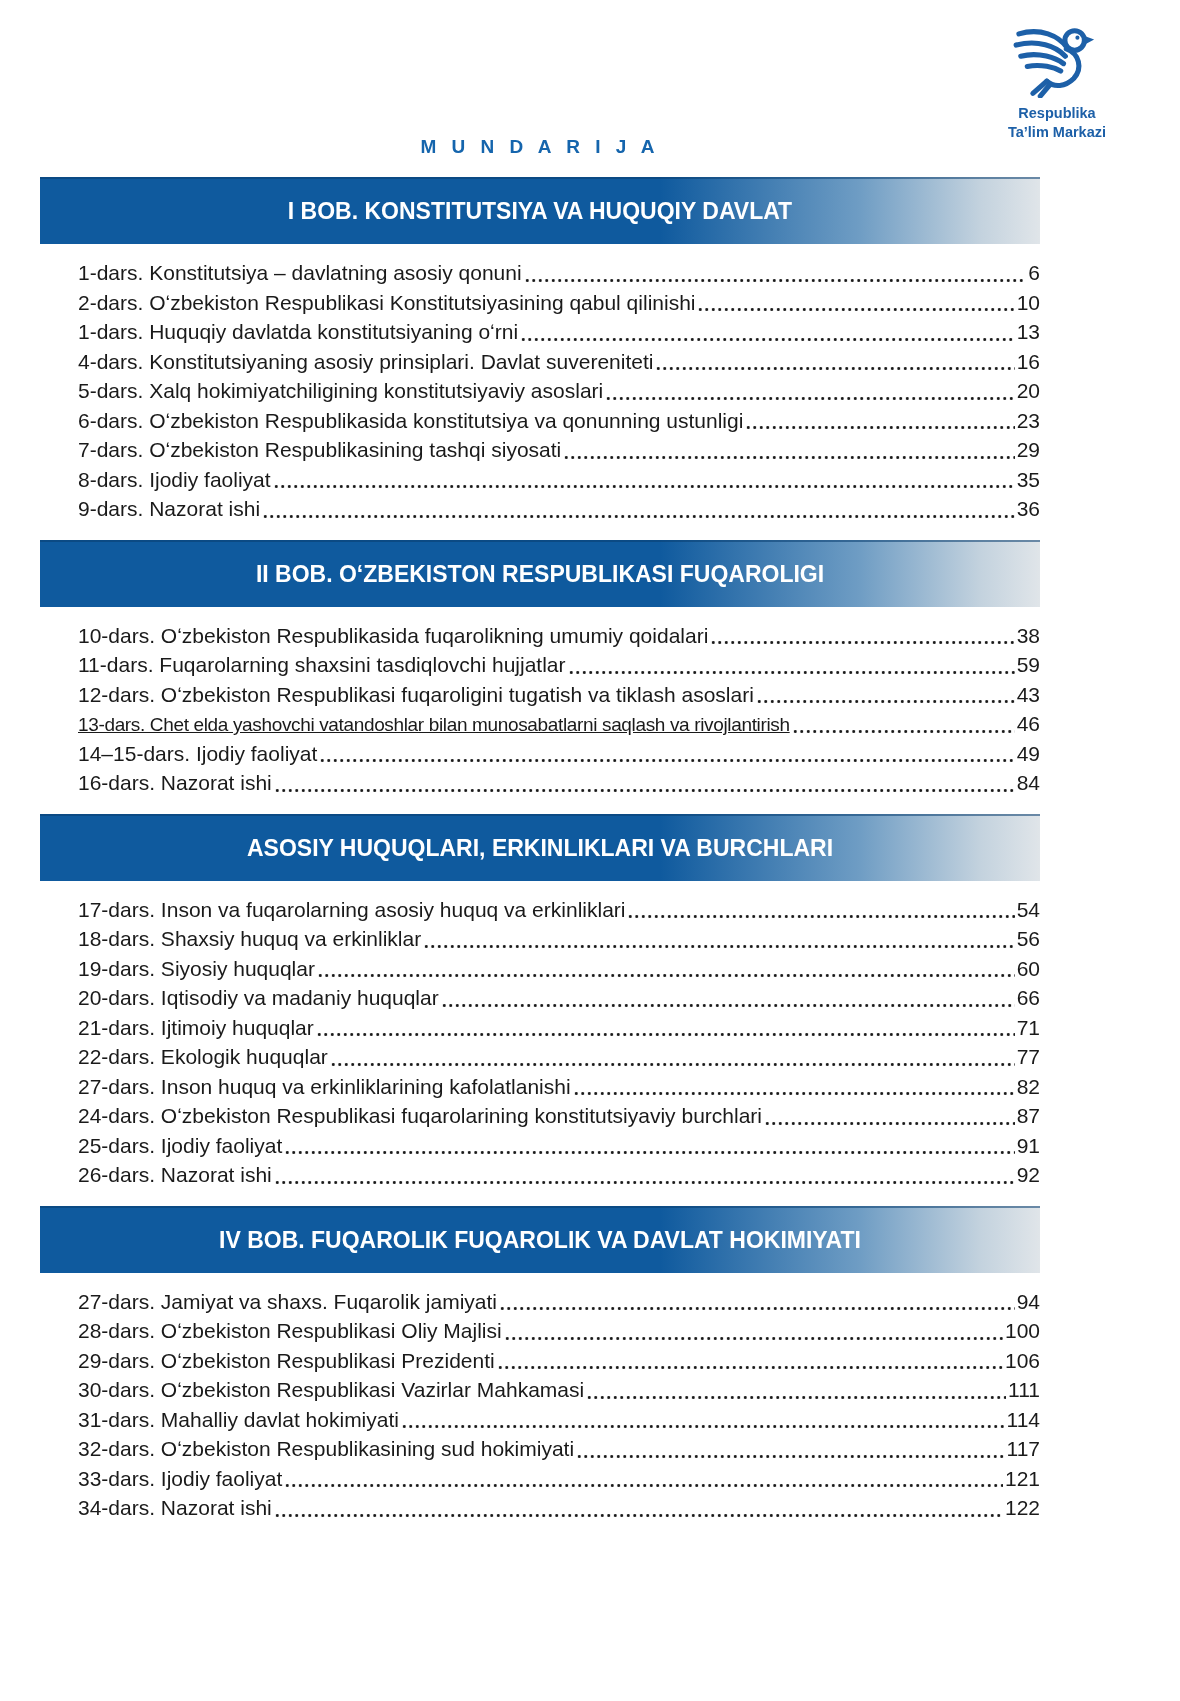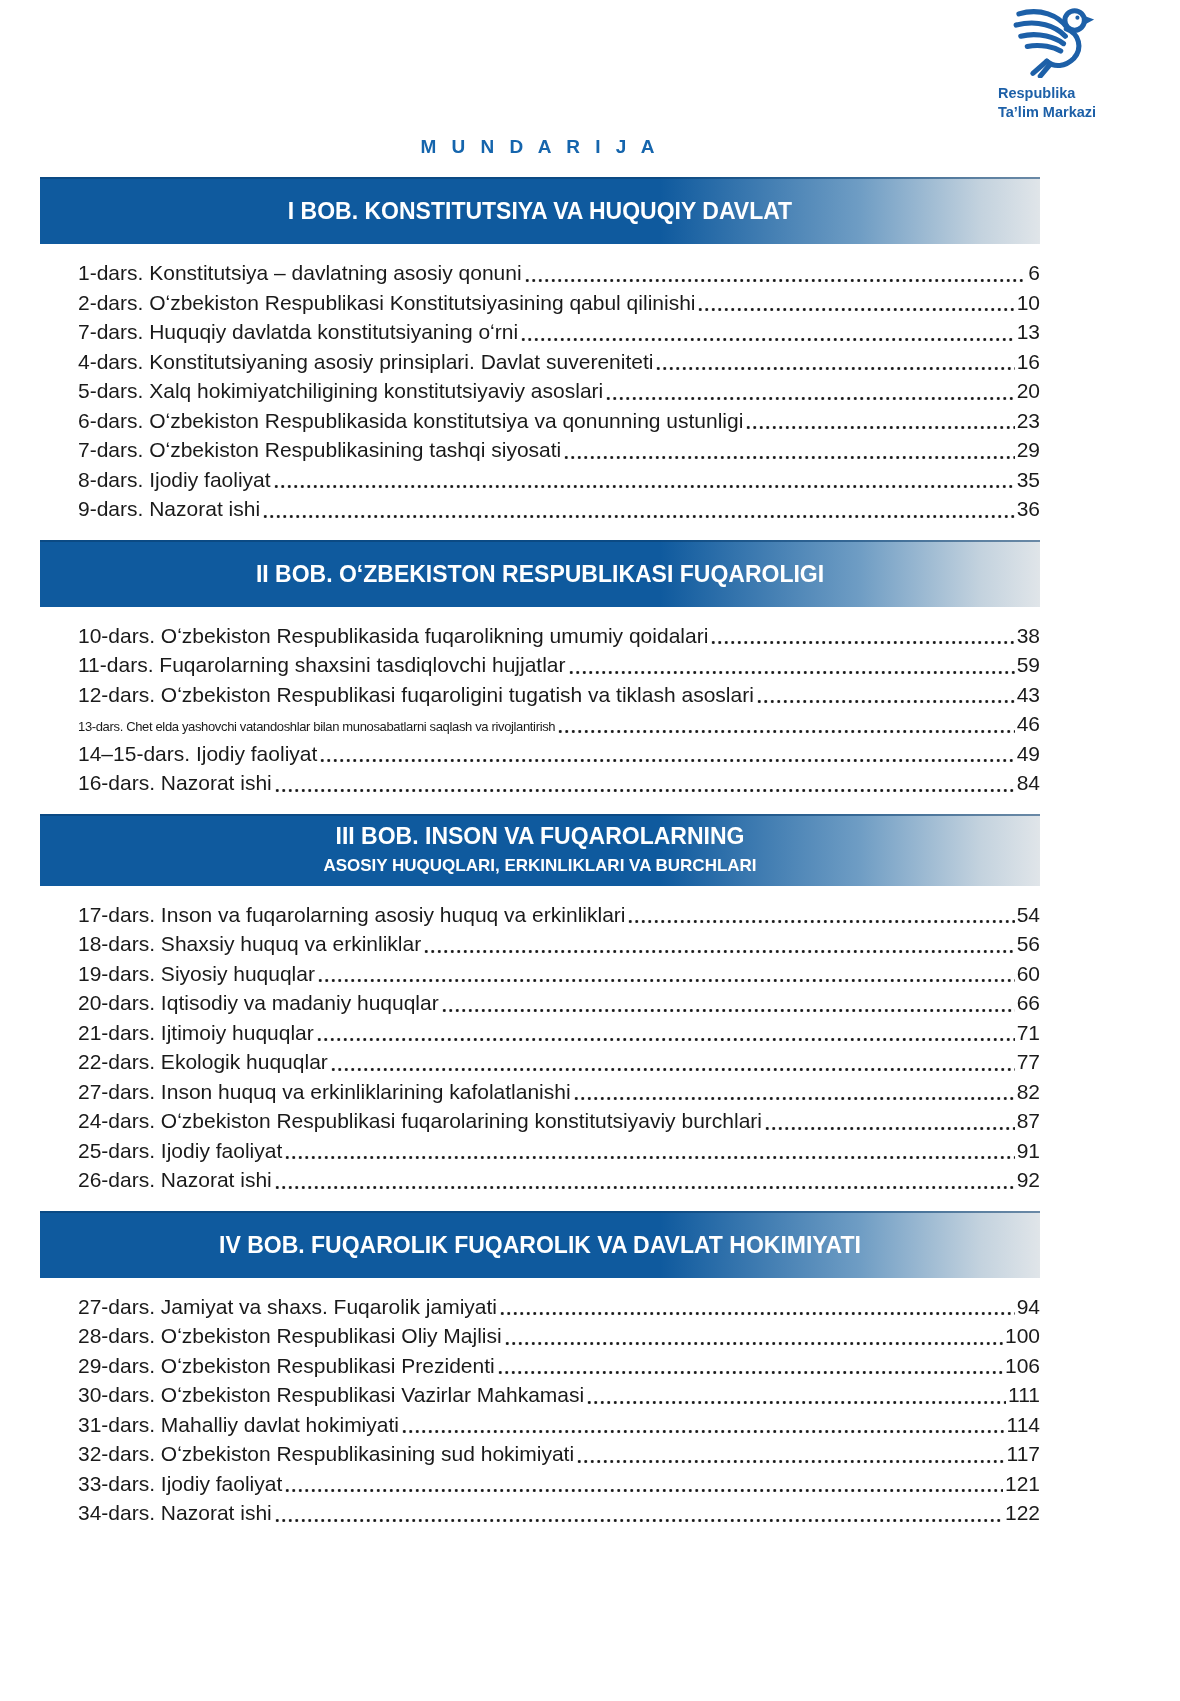--- a/index.html
+++ b/index.html
@@ -16,23 +16,24 @@
   body{
     width:1180px;height:1701px;
     background:#ffffff;
     font-family:"Liberation Sans", sans-serif;
     color:var(--text);
     position:relative;
     overflow:hidden;
   }
   .logo{
     position:absolute;
-    top:0;
+    top:20px;
     right:64px;
     width:118px;
+    text-align:center;
   }
   .logo svg{display:block;margin:0 auto;}
   .logo-text{
     margin-top:6px;
     font-size:14.5px;
     font-weight:bold;
     line-height:1.3;
     color:var(--logo-blue);
   }
   .content{
@@ -81,21 +82,21 @@
     padding:0 0 0 38px;
   }
   .toc-row{
     display:flex;
     align-items:baseline;
     font-size:21px;
     line-height:29.5px;
     height:29.5px;
   }
   .toc-label{white-space:nowrap;}
-  .toc-label.tight{font-size:13px;letter-spacing:-0.35px;}
+  .toc-label.tight{font-size:19px;letter-spacing:-0.35px;text-decoration:underline;}
   .toc-leader{
     flex:1 1 auto;
     min-width:12px;
     height:3px;
     align-self:flex-end;
     margin:0 2px 6px 2px;
     background-image:radial-gradient(circle, var(--text) 1.25px, transparent 1.6px);
     background-size:6.5px 3px;
     background-repeat:repeat-x;
     background-position:left center;
@@ -144,21 +145,21 @@
     <span class="toc-page">6</span>
   </li>
 
   <li class="toc-row">
     <span class="toc-label">2-dars. Oʻzbekiston Respublikasi Konstitutsiyasining qabul qilinishi</span>
     <span class="toc-leader"></span>
     <span class="toc-page">10</span>
   </li>
 
   <li class="toc-row">
-    <span class="toc-label">7-dars. Huquqiy davlatda konstitutsiyaning oʻrni</span>
+    <span class="toc-label">1-dars. Huquqiy davlatda konstitutsiyaning oʻrni</span>
     <span class="toc-leader"></span>
     <span class="toc-page">13</span>
   </li>
 
   <li class="toc-row">
     <span class="toc-label">4-dars. Konstitutsiyaning asosiy prinsiplari. Davlat suvereniteti</span>
     <span class="toc-leader"></span>
     <span class="toc-page">16</span>
   </li>
 
@@ -232,21 +233,20 @@
   <li class="toc-row">
     <span class="toc-label">16-dars. Nazorat ishi</span>
     <span class="toc-leader"></span>
     <span class="toc-page">84</span>
   </li>
 </ul>
   </section>
 
   <section class="toc-section">
     <div class="bar">
-            <div class="bar-line">III BOB. INSON VA FUQAROLARNING</div>
             <div class="bar-line">ASOSIY HUQUQLARI,  ERKINLIKLARI VA BURCHLARI</div>
           </div>
     <ul class="toc-list">
   <li class="toc-row">
     <span class="toc-label">17-dars. Inson va fuqarolarning asosiy huquq va erkinliklari</span>
     <span class="toc-leader"></span>
     <span class="toc-page">54</span>
   </li>
 
   <li class="toc-row">

